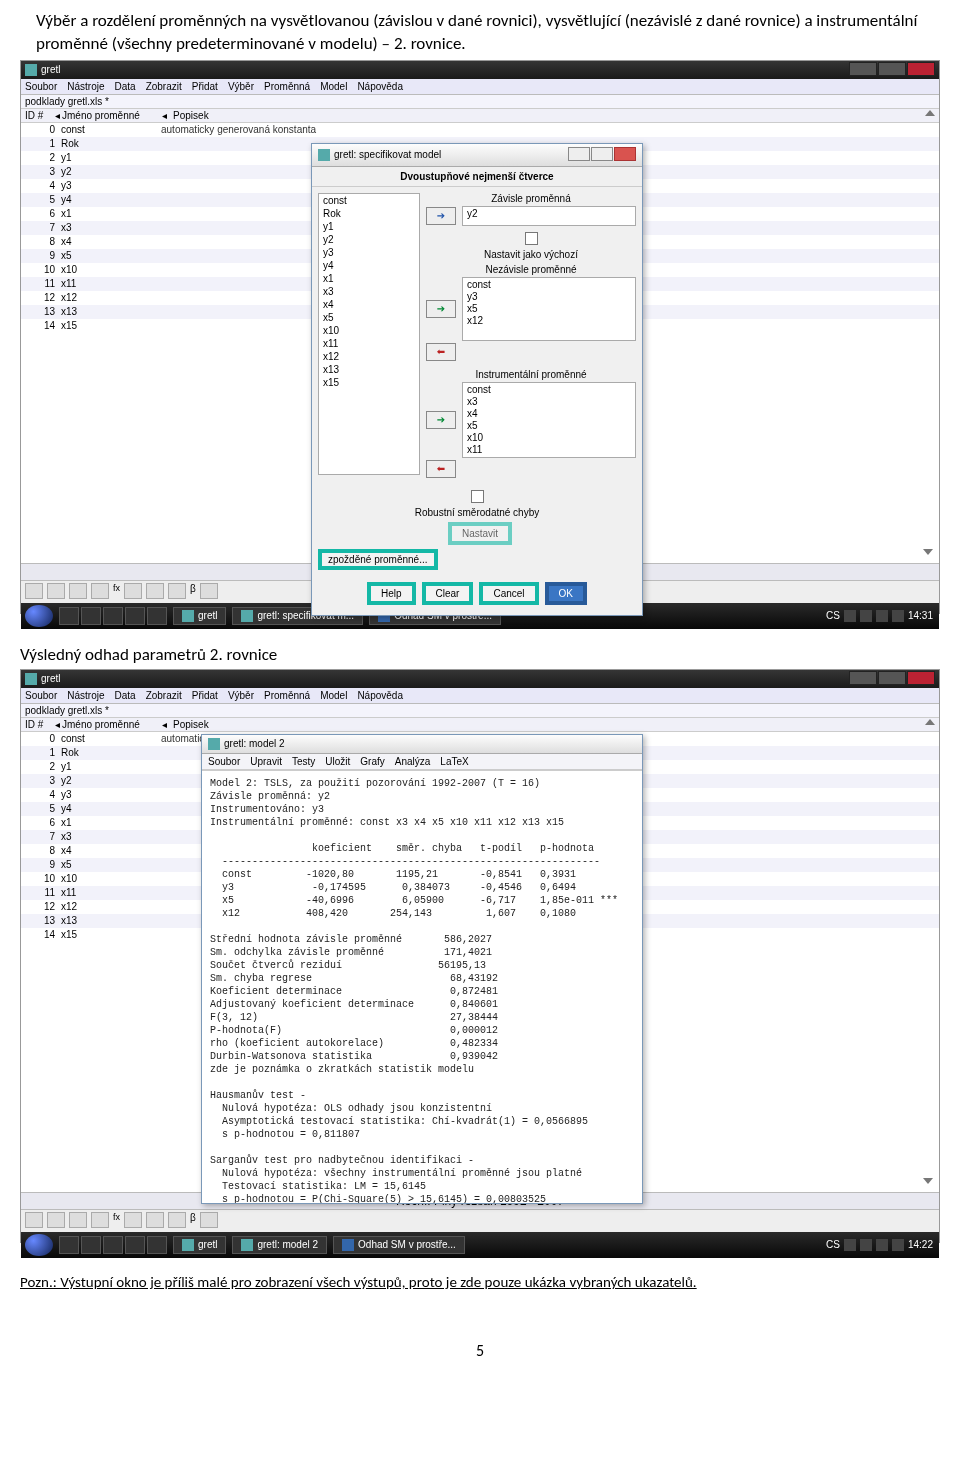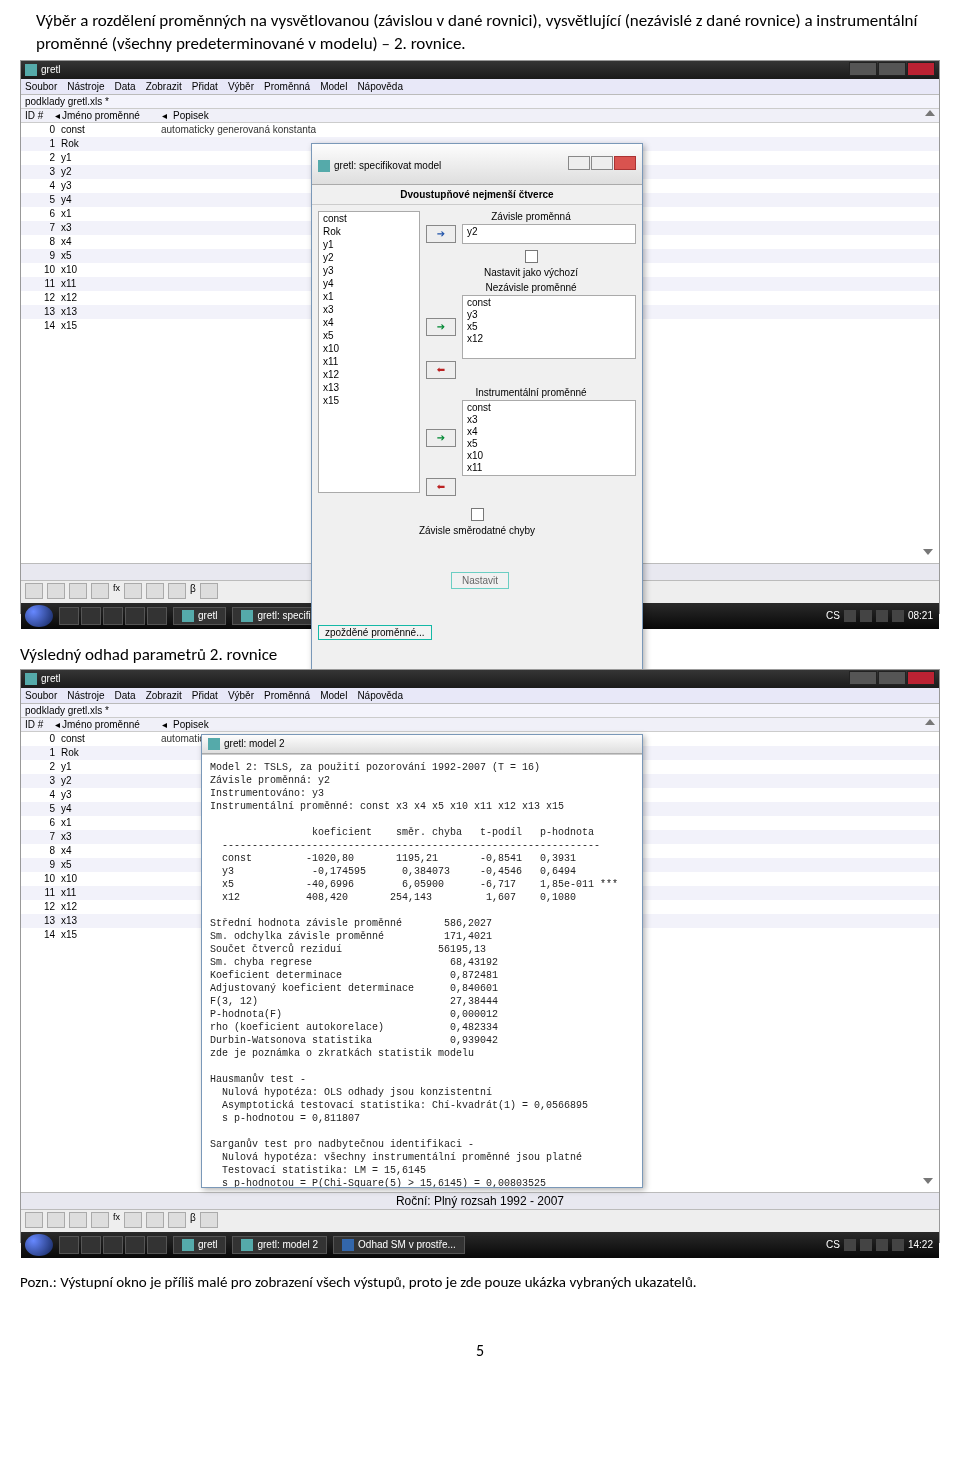--- a/index.html
+++ b/index.html
@@ -17,20 +17,21 @@
     line-height: 1.35;
     margin: 10px 0 4px 16px;
   }
   .caption {
     font-size: 17px;
     margin: 30px 0 4px 0;
   }
   .footnote {
     font-size: 15px;
     margin: 30px 0 10px 0;
+    text-decoration: underline;
   }
   .page-num {
     text-align: center;
     font-size: 16px;
     margin-top: 50px;
   }
 
   
   .screenshot {
     border: 1px solid #999;
@@ -141,22 +142,22 @@
     top:20px;left:290px;
     width:330px;
     background:#f0f0f0;
     border:1px solid #7a98b8;
     box-shadow:2px 2px 6px rgba(0,0,0,.3);
     font-size:10px;
   }
   .dialog .dlg-title{
     background:linear-gradient(#fdfdfd,#dedede);
     border-bottom:1px solid #aaa;
-    padding:12px 6px;
-    display:flex;justify-content:space-between;align-items:flex-end;
+    padding:3px 6px;
+    display:flex;justify-content:space-between;align-items:center;
   }
   .dialog .dlg-title .dbtns span{display:inline-block;width:20px;height:12px;border:1px solid #888;background:#eee;margin-left:1px;}
   .dialog .dlg-title .dbtns .dclose{background:#d9534f;border-color:#a33;}
   .dialog .dlg-sub{text-align:center;font-weight:bold;padding:4px 0;border-bottom:1px solid #ccc;}
   .dialog .body{display:flex;}
   .dialog .leftlist{
     width:100px;background:#fff;border:1px solid #aaa;margin:6px;height:280px;overflow:hidden;
     font-size:10px;
   }
   .dialog .leftlist div{padding:1px 4px;}
@@ -165,21 +166,21 @@
   .arrow-row{display:flex;align-items:center;gap:6px;margin:2px 0;}
   .arrow{width:28px;height:16px;border:1px solid #888;background:#eee;display:flex;align-items:center;justify-content:center;font-size:10px;}
   .arrow.green{color:#083;}
   .arrow.red{color:#b22;}
   .arrow.blue{color:#25a;}
   .slot{flex:1;background:#fff;border:1px solid #aaa;min-height:16px;padding:1px 4px;}
   .slotlist{flex:1;background:#fff;border:1px solid #aaa;height:64px;overflow:hidden;padding:1px 4px;}
   .slotlist div{line-height:12px;}
   .chk-row{display:flex;align-items:center;gap:4px;margin-top:6px;font-size:10px;flex-direction:column;}
   .chk-row .chk{width:11px;height:11px;border:1px solid #777;background:#fff;}
-  .btn{border:1px solid #14b8a6;background:#f3f3f3;padding:2px 10px;font-size:10px;margin-top:32px;}
+  .btn{border:4px solid #14b8a6;background:#f3f3f3;padding:2px 10px;font-size:10px;}
   .btn-primary{background:#3a76c4;color:#fff;border-color:#285a99;}
   .dlg-foot{display:flex;gap:6px;justify-content:center;padding:8px 0 10px;}
   .dlg-lagged{padding:4px 6px;}
   .dlg-lagged .btn{padding:1px 6px;}
 
   
   .modelwin{
     position:absolute;
     top:2px;left:180px;
     width:440px;
@@ -372,21 +373,21 @@
                 </div>
             </div>
             <div class="arrow-row">
                 <div class="arrow red">⬅</div>
                 <div style="flex:1"></div>
               </div>
           </div>
         </div>
         <div class="chk-row" style="padding:0 6px;">
           <span class="chk"></span>
-          <span>Závisle směrodatné chyby</span>
+          <span>Robustní směrodatné chyby</span>
           <button class="btn" style="margin-left:6px;opacity:.6;">Nastavit</button>
         </div>
         <div class="dlg-lagged"><button class="btn">zpožděné proměnné...</button></div>
         <div class="dlg-foot">
           <button class="btn">Help</button>
           <button class="btn">Clear</button>
           <button class="btn">Cancel</button>
           <button class="btn btn-primary">OK</button>
         </div>
       </div>
@@ -427,21 +428,21 @@
             <span class="word-ico"></span>
             <span>Odhad SM v prostře...</span>
           </div>
       </div>
       <div class="right">
         <span>CS</span>
         <span class="tray"></span>
           <span class="tray"></span>
           <span class="tray"></span>
           <span class="tray"></span>
-        <span>08:21</span>
+        <span>14:31</span>
       </div>
     </div>
   </div>
 
   <p class="caption">Výsledný odhad parametrů 2. rovnice</p>
 
   <div class="screenshot" style="height:572px;">
     <div class="titlebar">
       <span><span style="display:inline-block;width:12px;height:12px;background:#5aa;margin-right:4px;vertical-align:middle;"></span><span>gretl</span></span>
       <span class="wbtns"><span></span><span></span><span class="close"></span></span>
@@ -535,20 +536,23 @@
             <div class="c-id">14</div>
             <div class="c-name">x15</div>
             <div class="c-pop"></div>
           </div>
         </div>
 
       <div class="modelwin">
         <div class="dlg-title">
           <span><span style="display:inline-block;width:12px;height:12px;background:#5aa;margin-right:4px;vertical-align:middle;"></span><span>gretl: model 2</span></span>
           <span class="dbtns"><span></span><span></span><span class="dclose"></span></span>
+        </div>
+        <div class="mmenu">
+          <span>Soubor</span><span>Upravit</span><span>Testy</span><span>Uložit</span><span>Grafy</span><span>Analýza</span><span>LaTeX</span>
         </div>
         <div class="out" id="mout">Model 2: TSLS, za použití pozorování 1992-2007 (T = 16)
 Závisle proměnná: y2
 Instrumentováno: y3
 Instrumentální proměnné: const x3 x4 x5 x10 x11 x12 x13 x15
 
                  koeficient    směr. chyba   t-podíl   p-hodnota
   ---------------------------------------------------------------
   const         -1020,80       1195,21       -0,8541   0,3931
   y3             -0,174595      0,384073     -0,4546   0,6494

